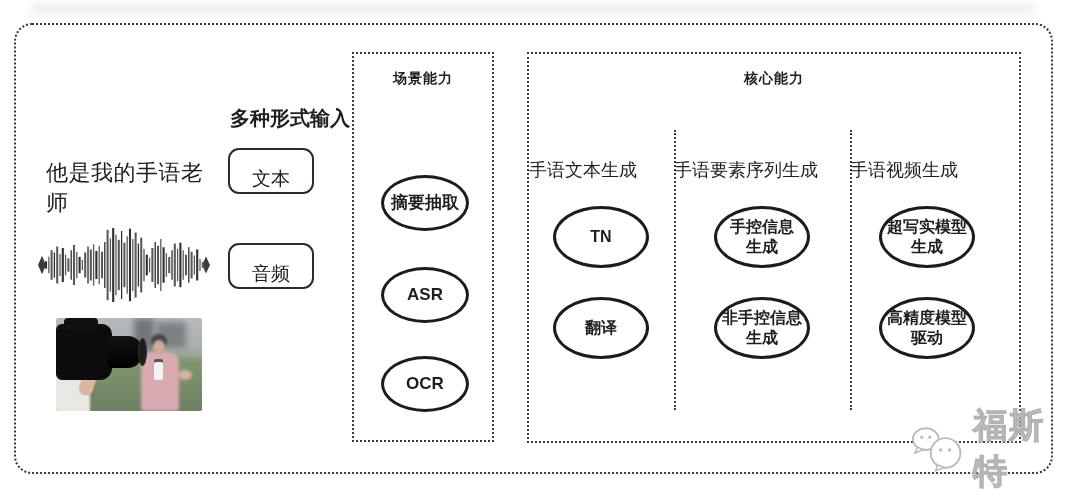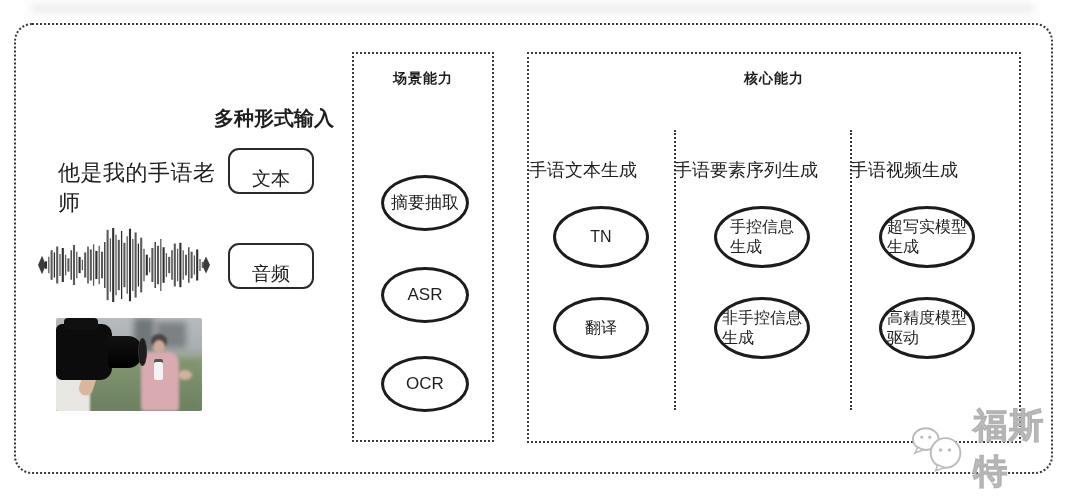--- a/index.html
+++ b/index.html
@@ -10,22 +10,22 @@
   .abs{position:absolute;}
   
   #outer-frame{
     left:14px;top:23px;width:1039px;height:451px;box-sizing:border-box;
     border:2px dotted #3a3a3a;border-radius:18px;
   }
   #top-smudge{
     left:30px;top:4px;width:1005px;height:9px;background:#dcdcdc;filter:blur(4px);opacity:.55;border-radius:5px;
   }
   
-  #input-title{left:214px;top:105px;width:136px;text-align:left;font-size:20px;font-weight:bold;}
-  #sample-text{left:46px;top:158px;width:170px;font-size:22px;letter-spacing:.5px;margin-left:12px;}
+  #input-title{left:214px;top:105px;width:136px;text-align:right;font-size:20px;font-weight:bold;}
+  #sample-text{left:46px;top:158px;width:170px;font-size:22px;letter-spacing:.5px;}
   .io-box{
     left:228px;width:86px;height:46px;box-sizing:border-box;border:2px solid #2b2b2b;border-radius:11px;
     display:flex;align-items:flex-end;justify-content:center;font-size:19px;background:#fff;
   }
   #io-box-text{top:148px;}
   #io-box-audio{top:243px;}
   #io-box-video{top:340px;}
   #waveform{left:38px;top:226px;}
   
   #photo{left:56px;top:318px;width:146px;height:93px;overflow:hidden;border-radius:2px;
@@ -47,22 +47,22 @@
   #ph-lensring{left:82px;top:20px;width:9px;height:28px;background:#1d1d1d;border-radius:50%;border:1px solid #333;box-sizing:border-box;}
   #ph-arm{left:26px;top:44px;width:14px;height:34px;background:#d8b79c;border-radius:7px;transform:rotate(18deg);filter:blur(.5px);}
   
   .dash-box{box-sizing:border-box;border:2px dotted #3a3a3a;background:transparent;}
   #scene-box{left:352px;top:52px;width:142px;height:390px;}
   #core-box{left:527px;top:52px;width:494px;height:391px;}
   .box-title{position:absolute;left:0;right:0;top:16px;text-align:center;font-size:14px;font-weight:bold;letter-spacing:1px;}
   #scene-stage-label{left:0;right:0;top:127px;text-align:center;font-size:18px;}
   .ellipse{
     box-sizing:border-box;border:3px solid #1c1c1c;border-radius:50%;background:#fff;
-    display:flex;align-items:center;justify-content:center;text-align:left;
-    font-size:16px;line-height:1.25;white-space:pre-line;
+    display:flex;align-items:center;justify-content:center;text-align:center;
+    font-size:16px;line-height:1.25;white-space:pre-line;font-weight:bold;
   }
   .scene-ellipse{left:27px;width:88px;height:56px;font-size:17px;}
   #scene-node-0{top:121px;}
   #scene-node-1{top:213px;}
   #scene-node-2{top:302px;}
   
   .divider{top:76px;height:280px;width:0;border-left:2px dotted #3a3a3a;}
   #divider-1{left:145px;}
   #divider-2{left:321px;}
   .col-title{position:absolute;top:104px;font-size:18px;}

